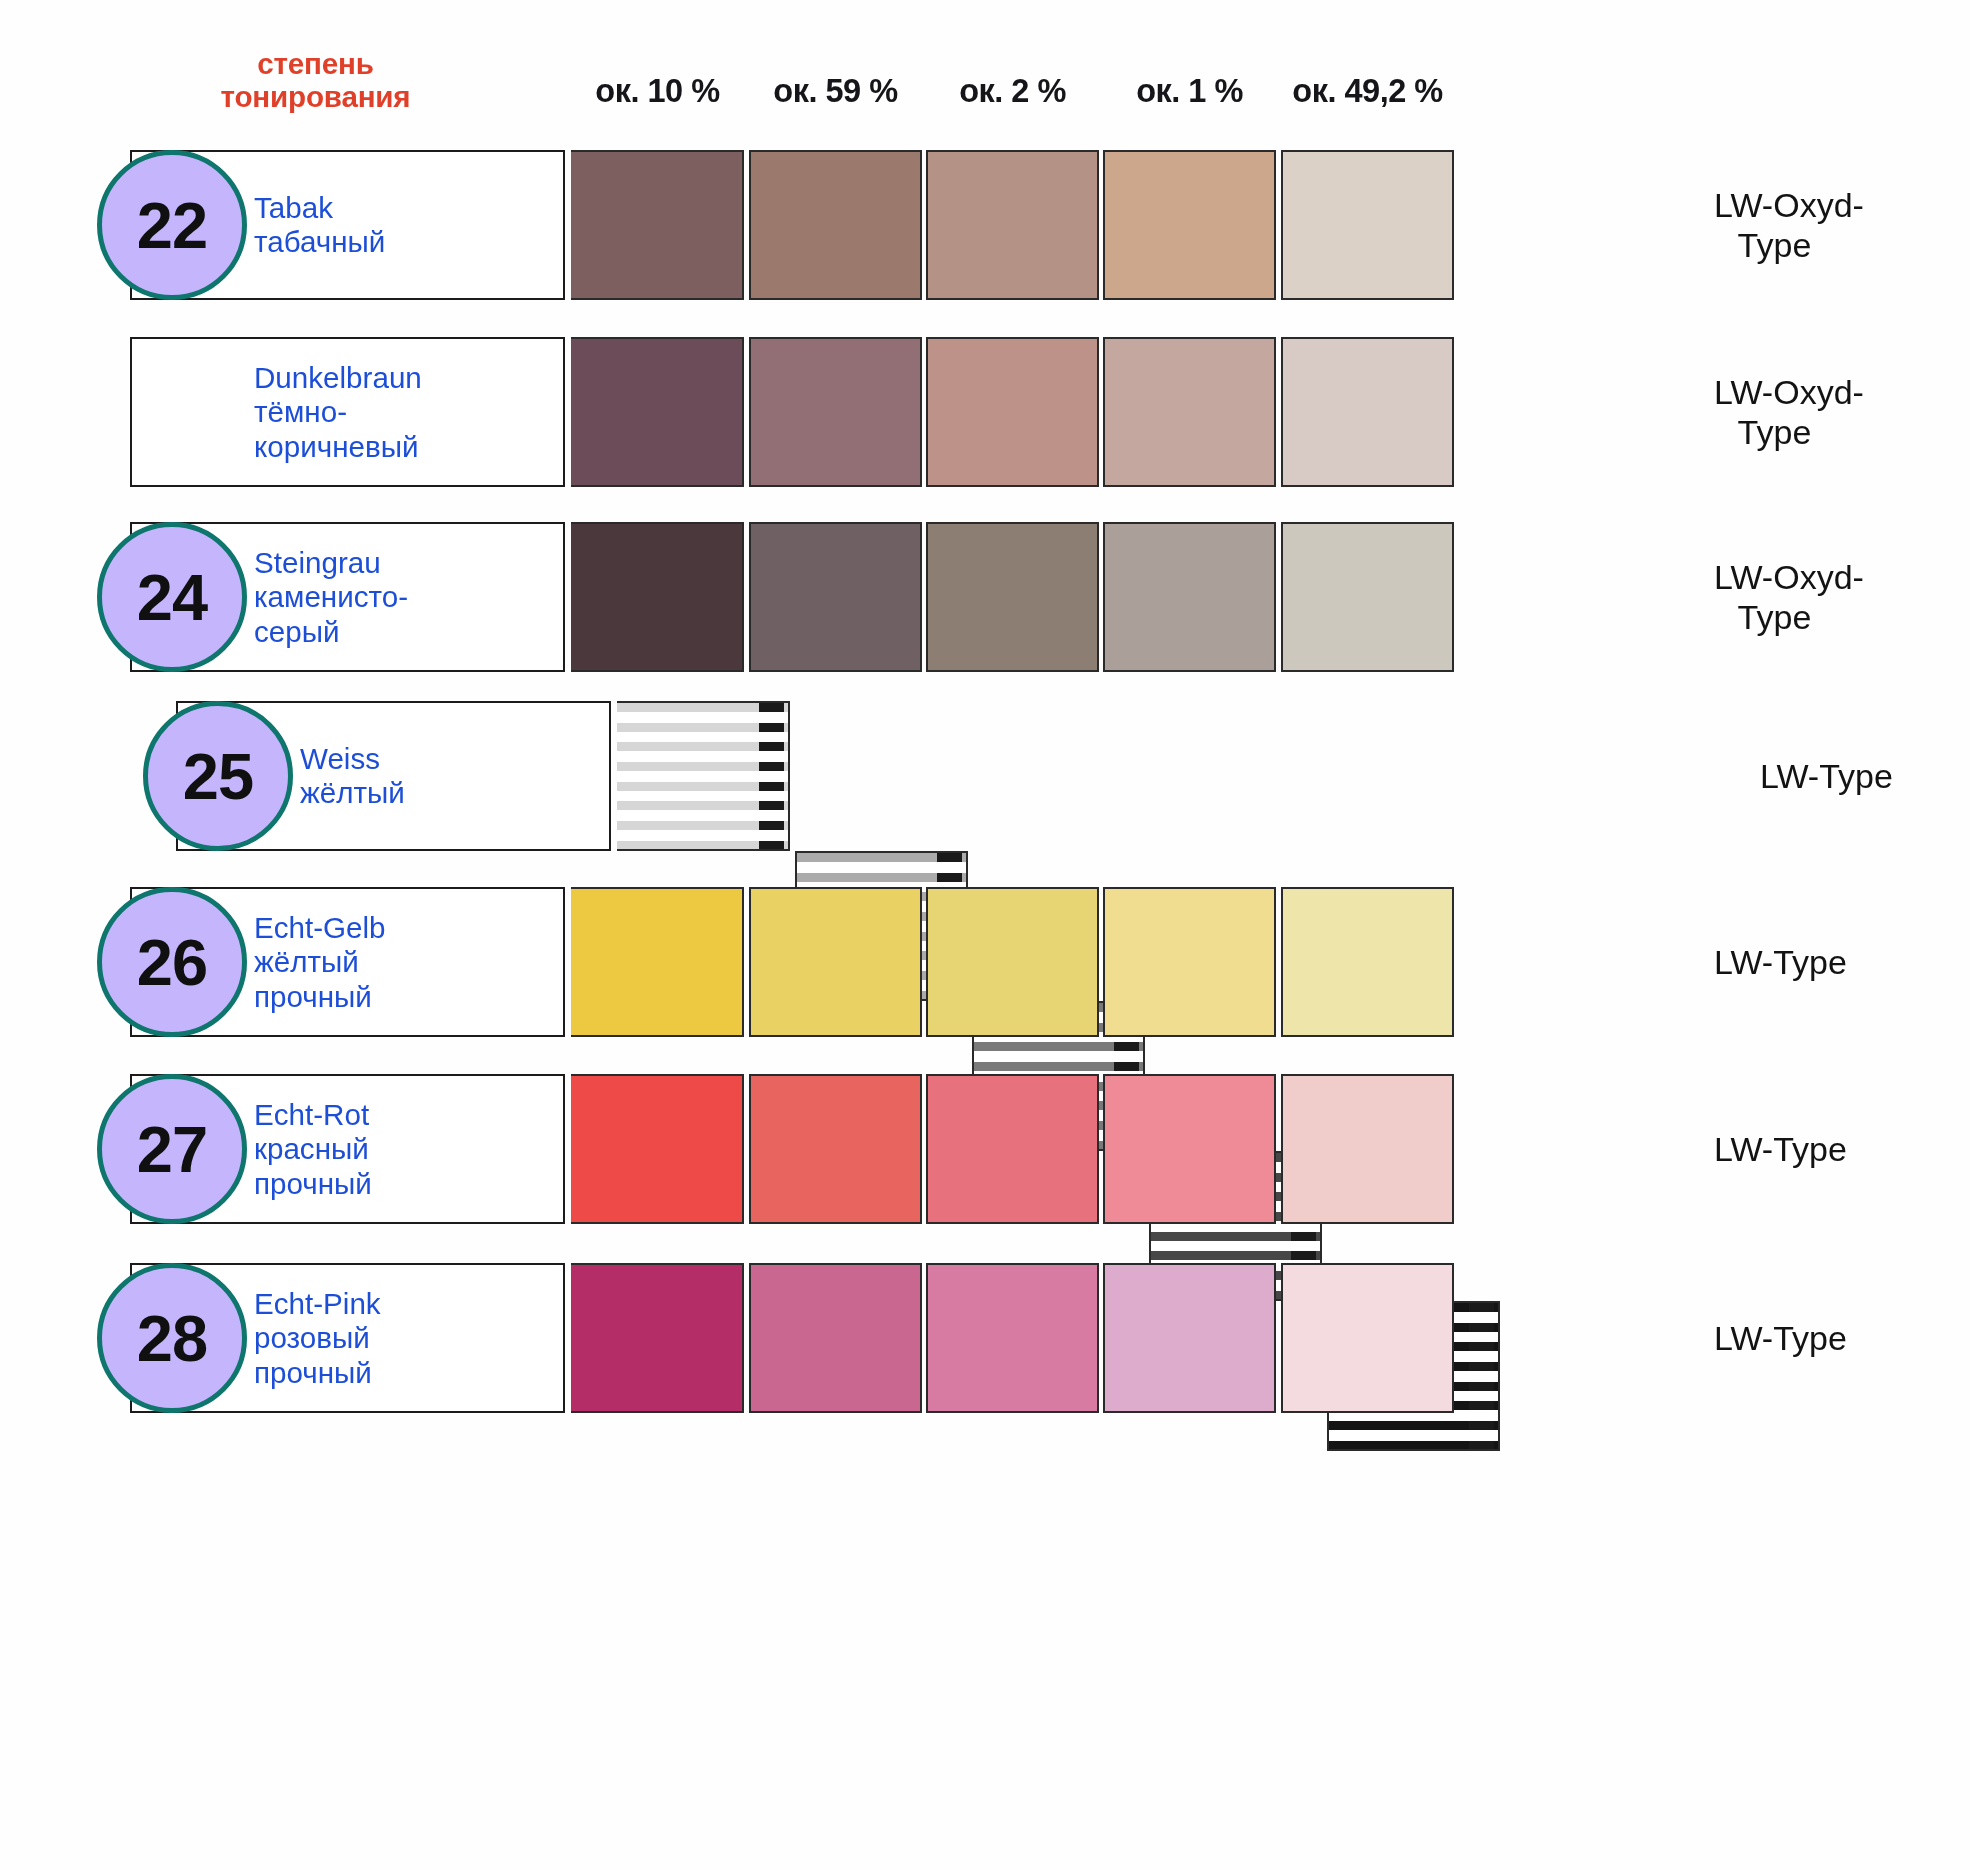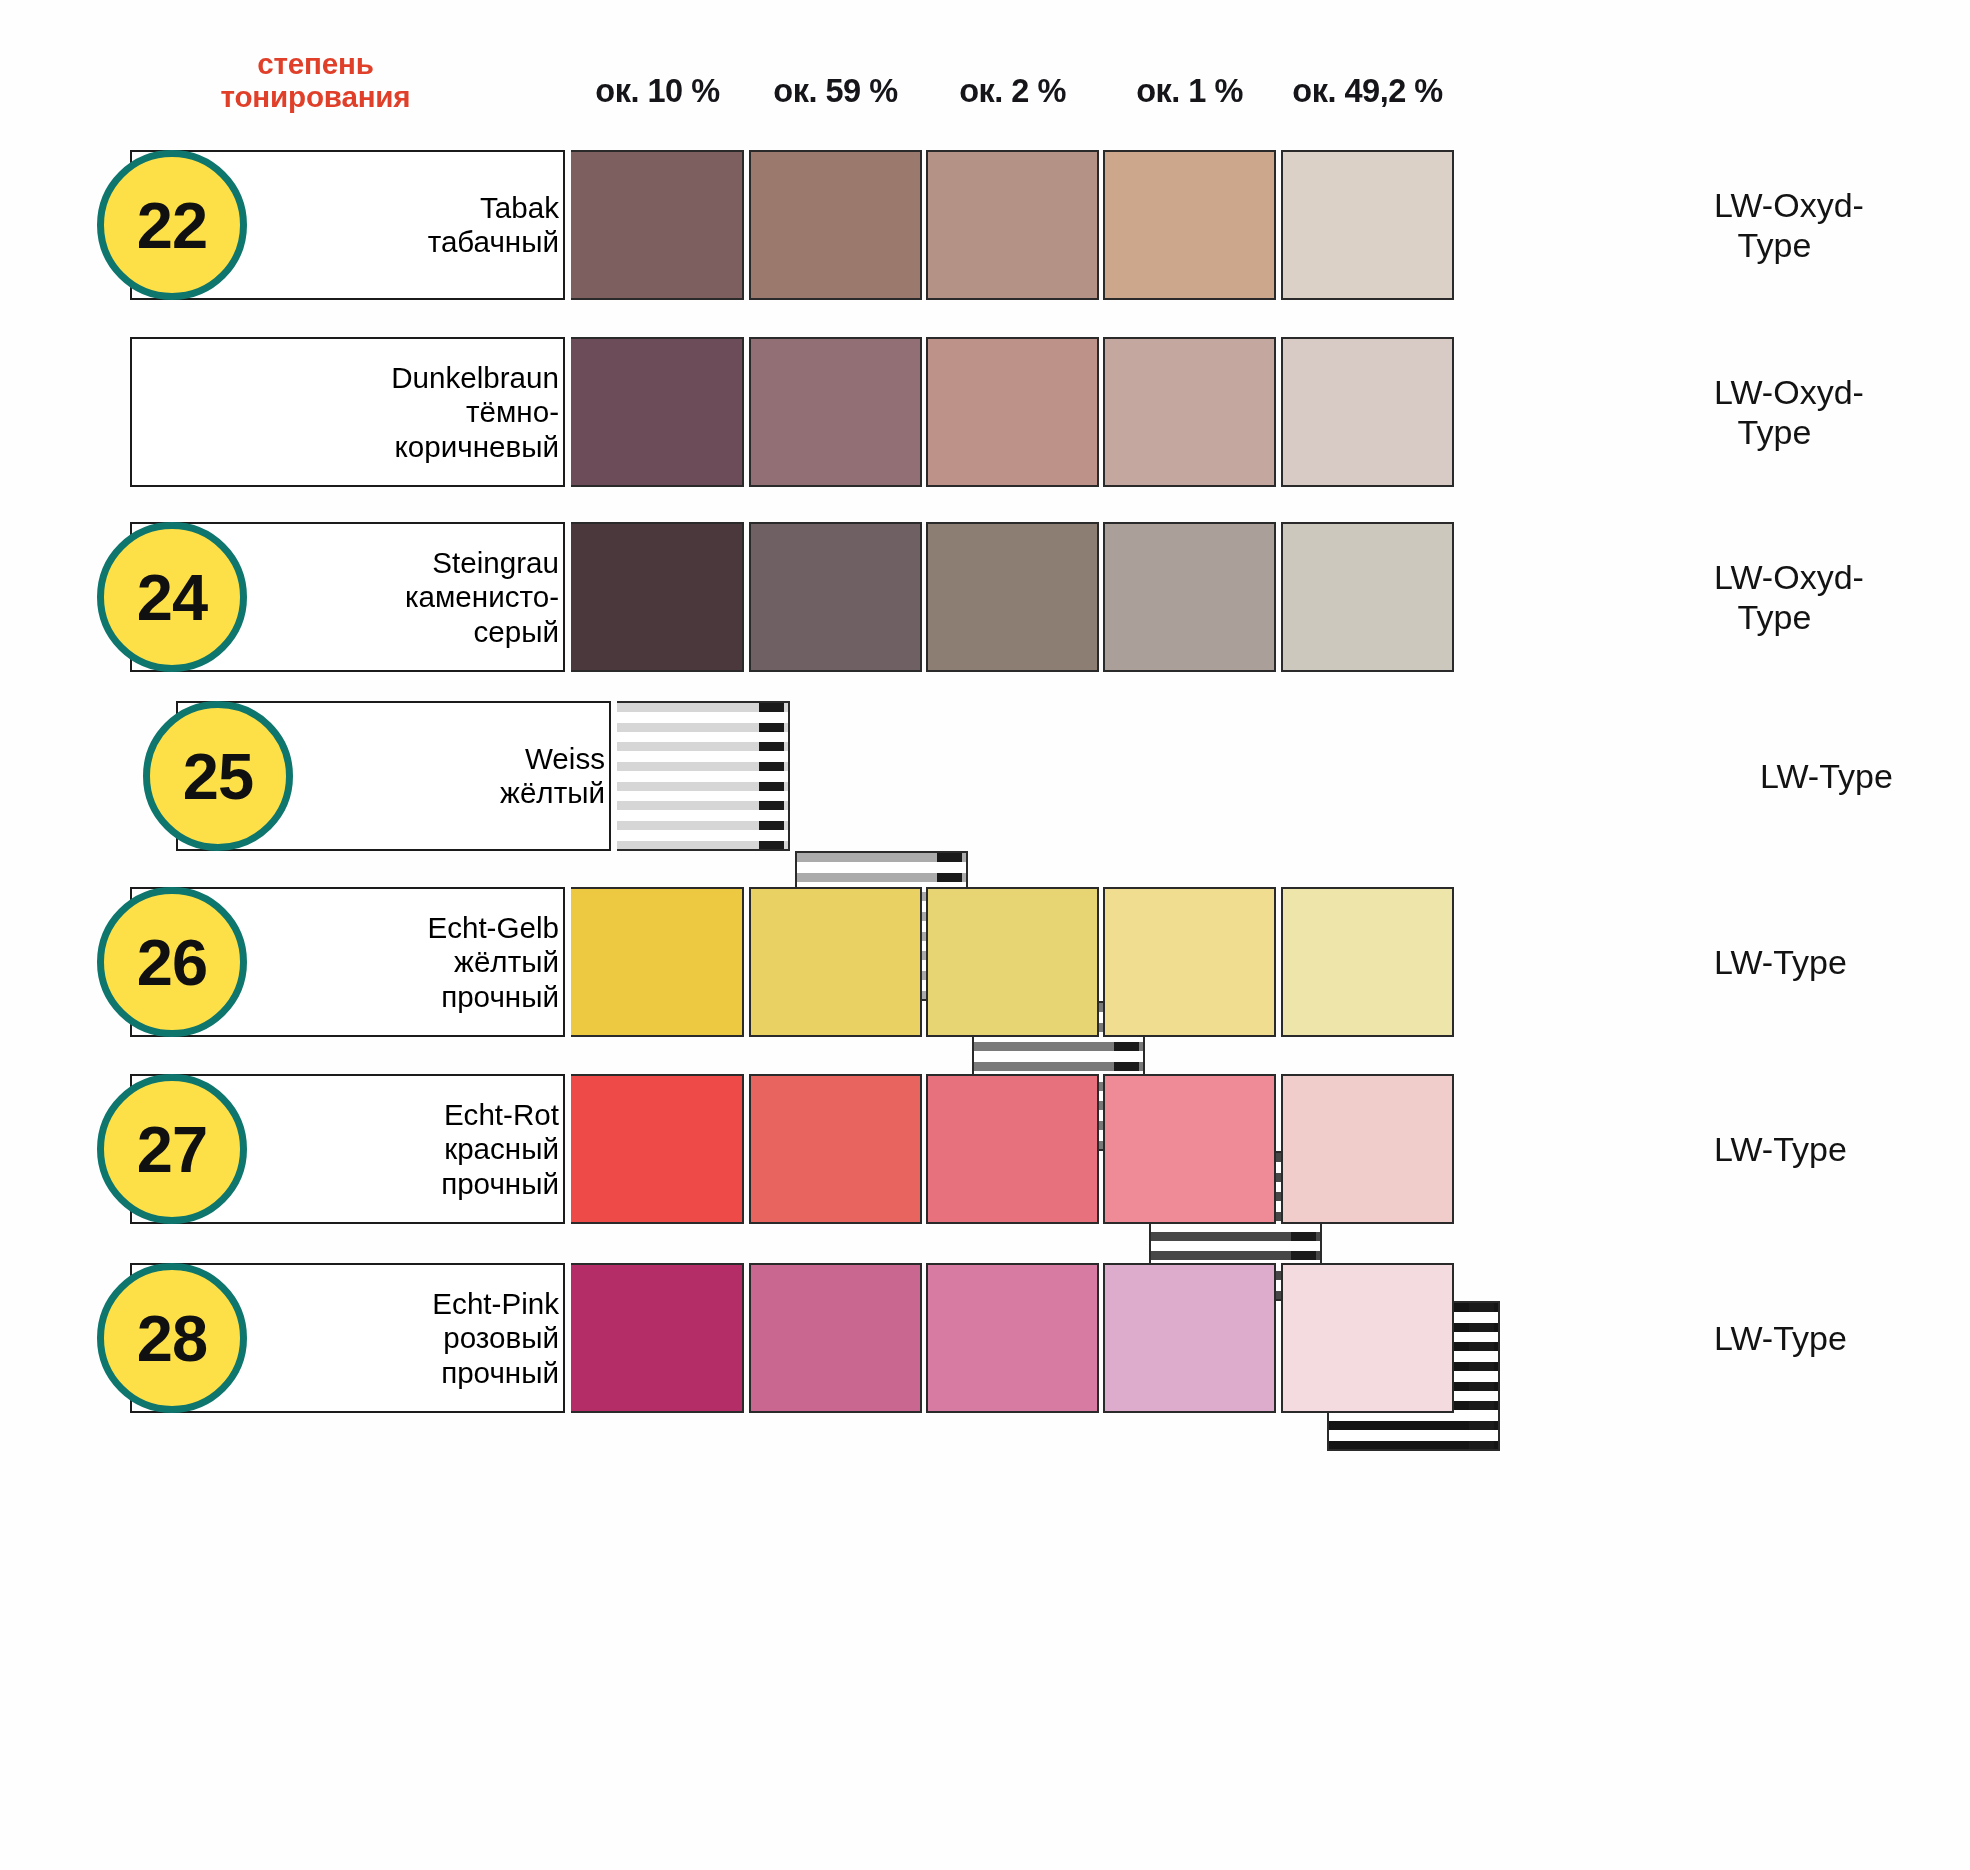--- a/index.html
+++ b/index.html
@@ -69,23 +69,23 @@
     background: #ffffff;
     box-sizing: border-box;
   }
   .row-badge {
     position: absolute;
     left: 97px;
     top: 50%;
     transform: translateY(-50%);
     width: 150px;
     height: 150px;
-    border: 7px solid #0f766e;
+    border: 5px solid #0f766e;
     border-radius: 50%;
-    background: #fde047;
+    background: #c4b5fd;
     box-sizing: border-box;
     z-index: 3;
   }
   .row-badge span {
     position: absolute;
     left: 0;
     top: 50%;
     transform: translateY(-50%);
     width: 100%;
     text-align: center;
@@ -93,25 +93,25 @@
     font-weight: bold;
     letter-spacing: -1px;
     color: #101010;
   }
   .row-names {
     position: absolute;
     left: 254px;
     top: 50%;
     transform: translateY(-50%);
     width: 305px;
-    text-align: right;
+    text-align: left;
     z-index: 2;
     font-size: 29.6px;
     line-height: 1.16;
-    color: #000000;
+    color: #1d4ed8;
   }
   .name-de { display: block; }
   .name-ru { display: block; }
 
   .swatch {
     position: absolute;
     top: 0;
     height: 100%;
     border: 2px solid #2a2a2a;
     box-sizing: border-box;

